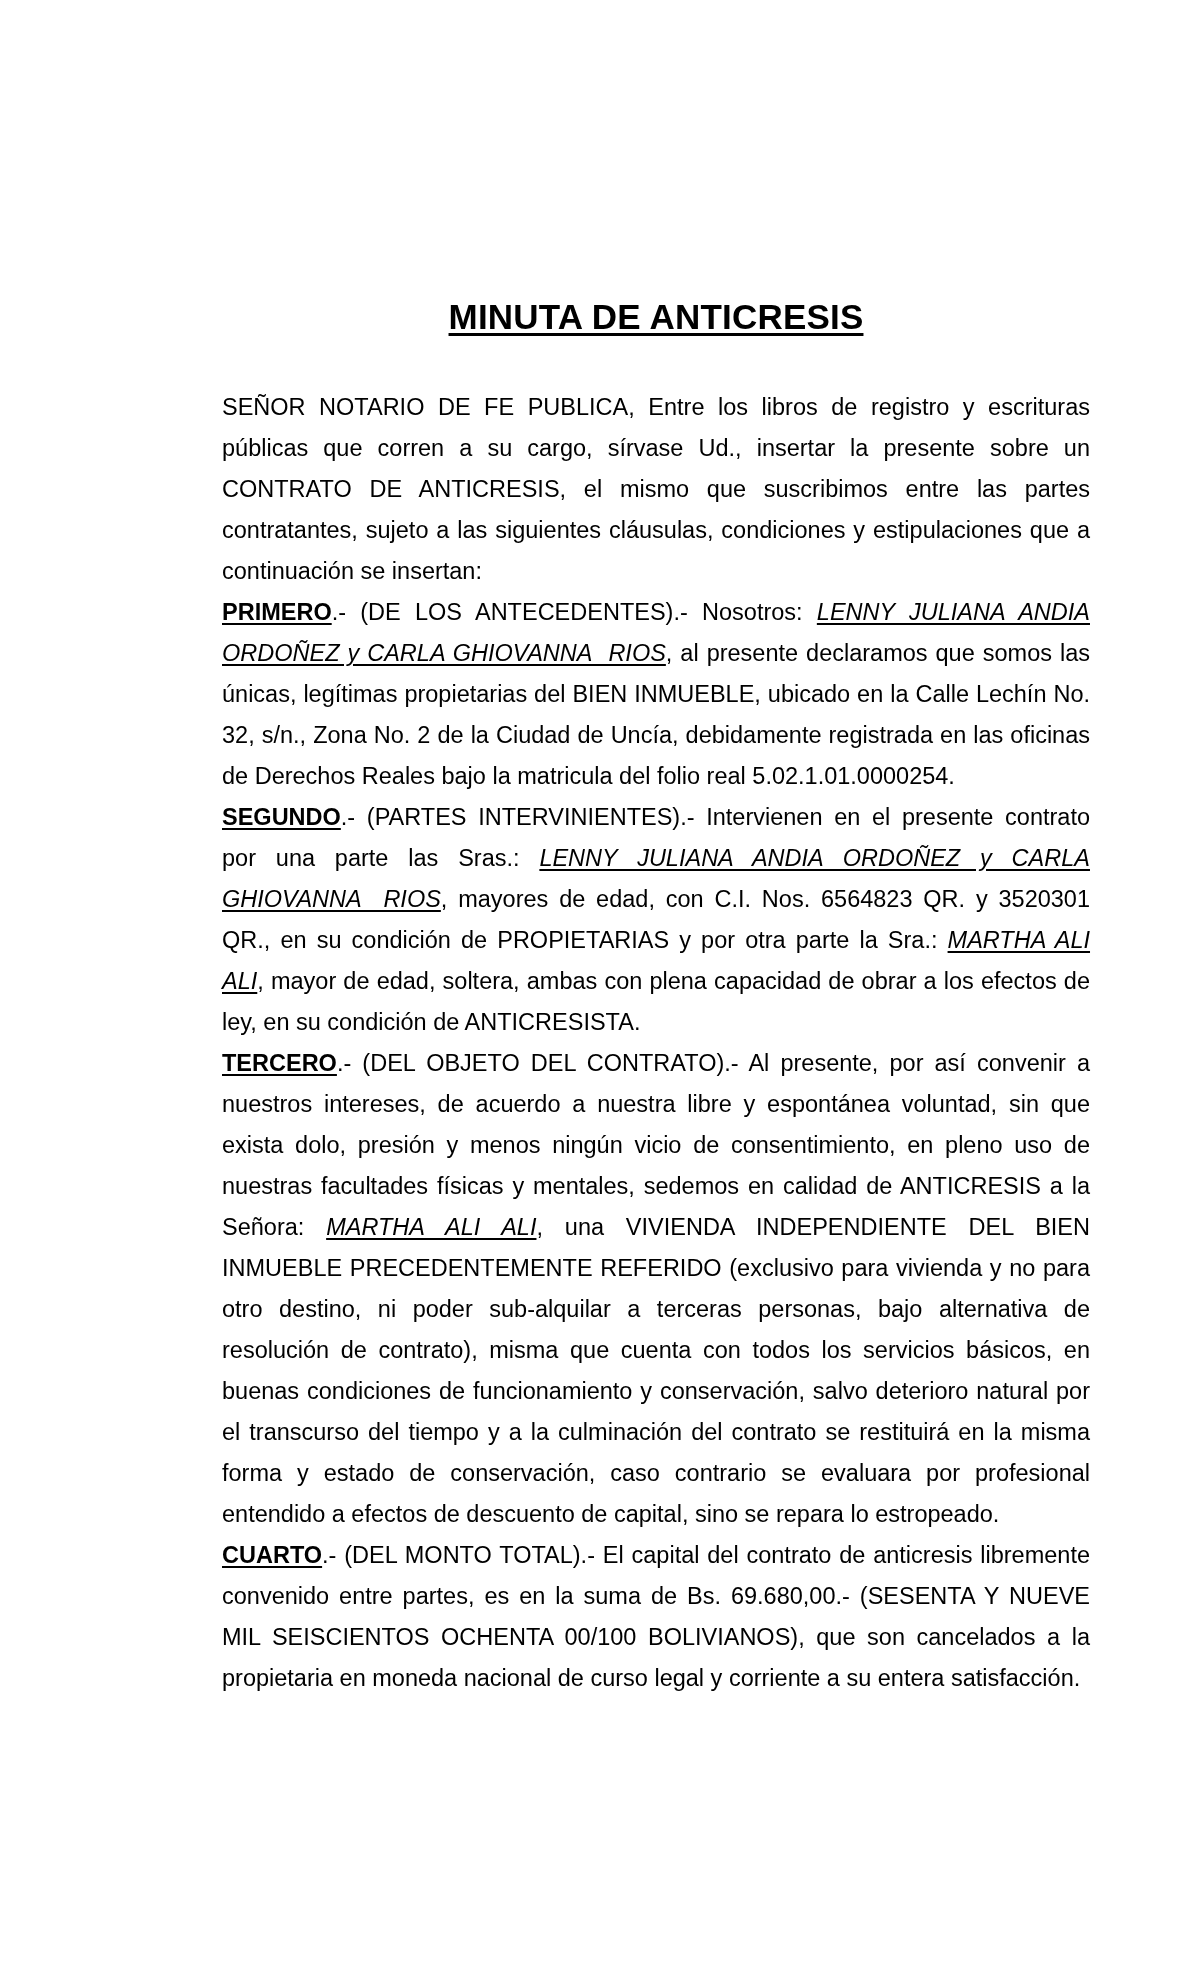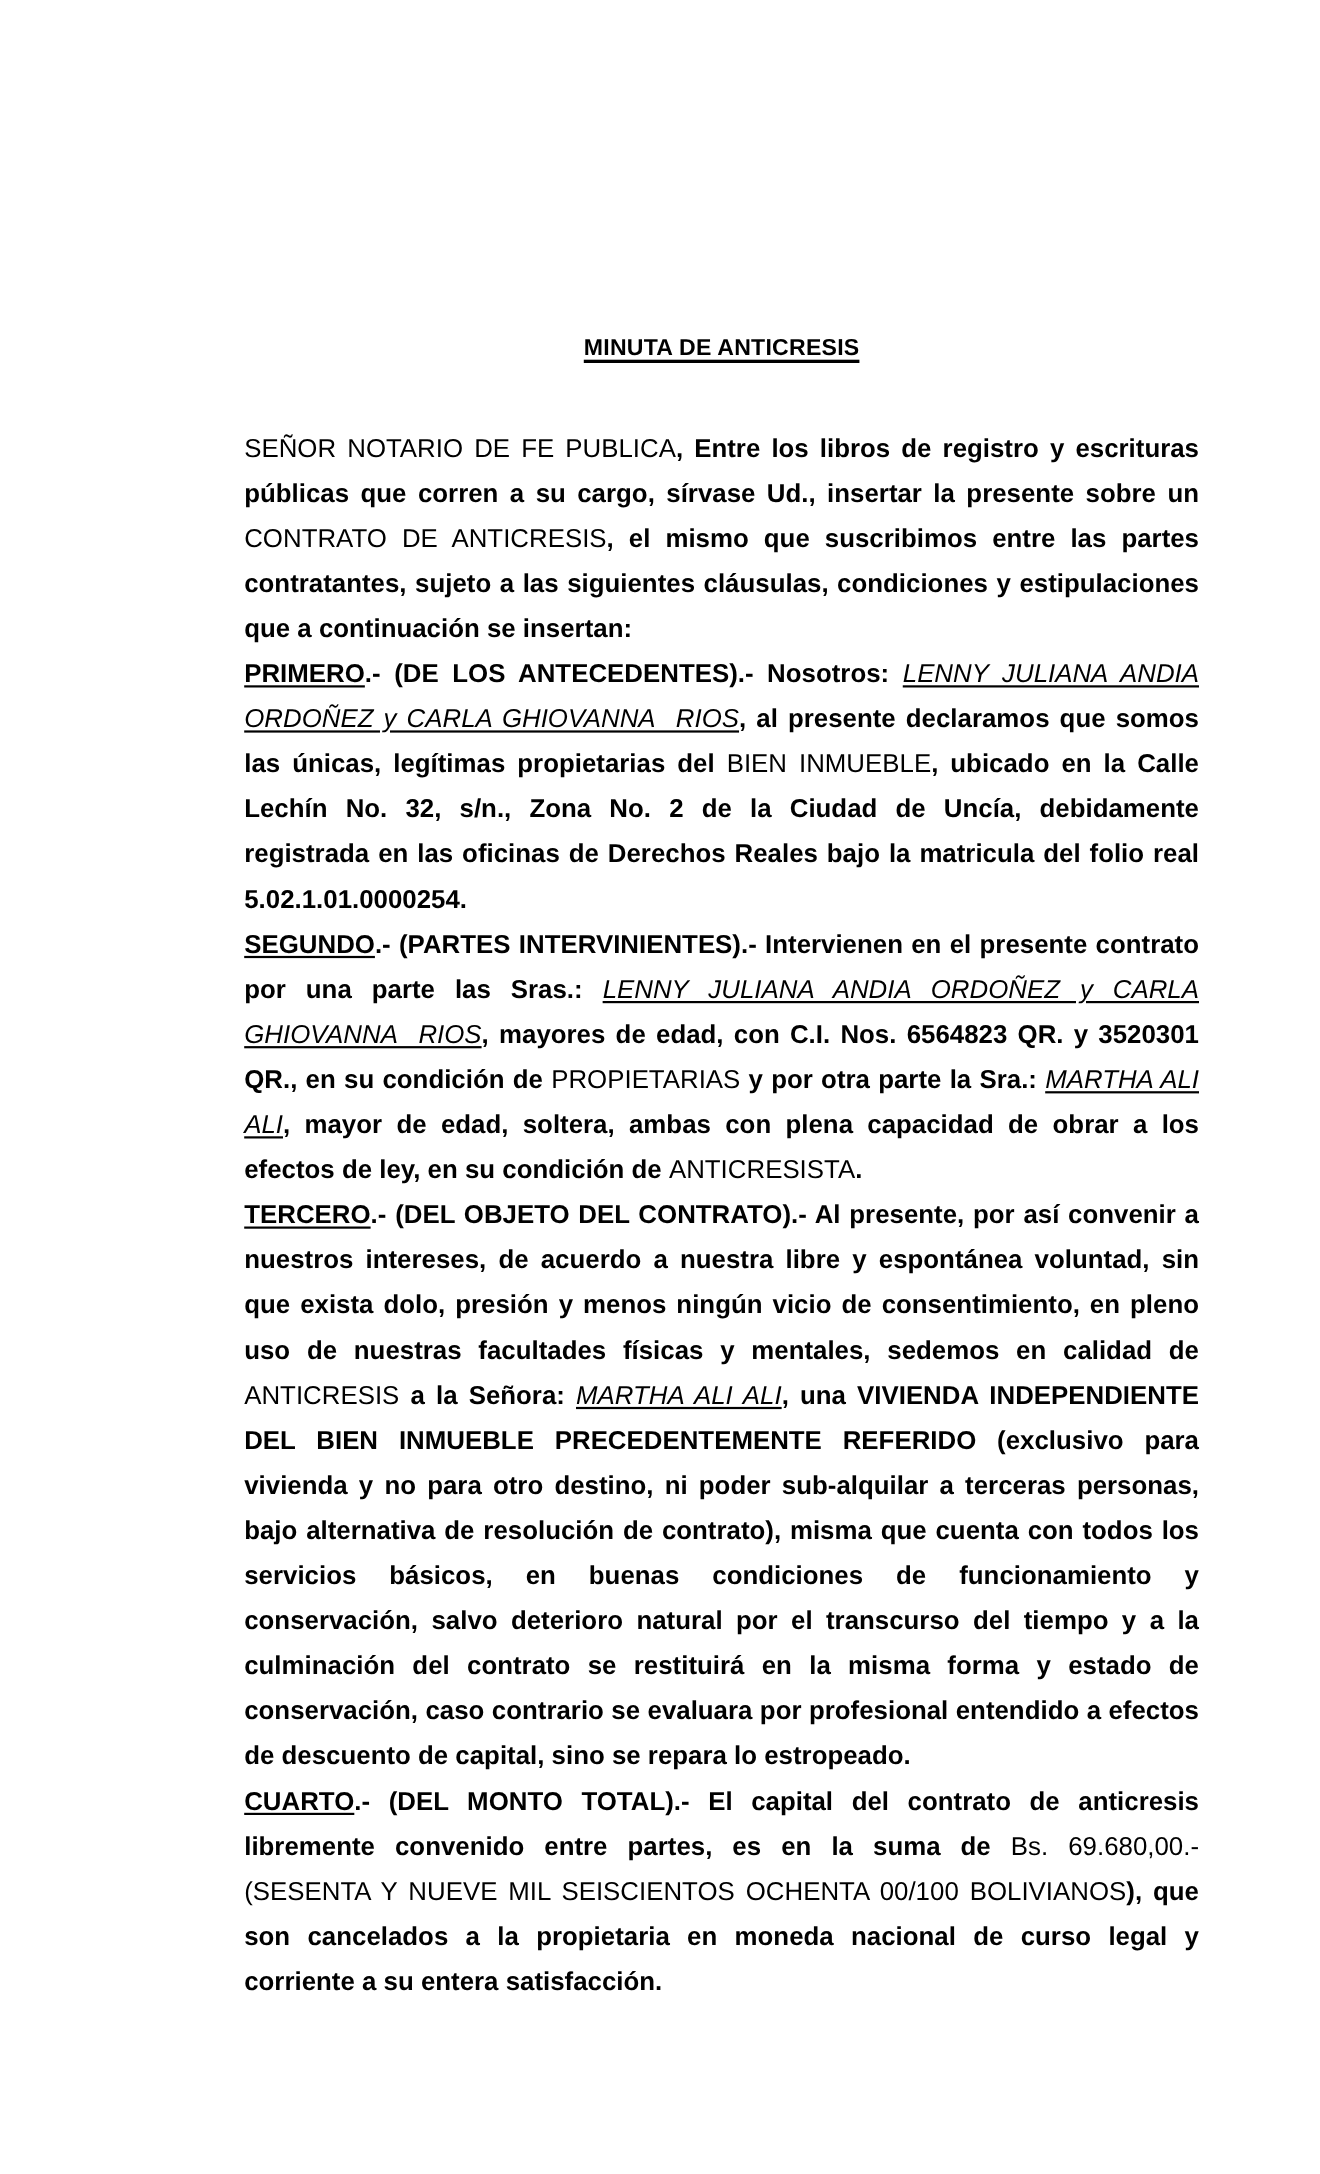--- a/index.html
+++ b/index.html
@@ -23,37 +23,37 @@
   }
   .content {
     position: absolute;
     left: 222px;
     top: 0;
     width: 868px;
     padding-top: 296px;
   }
   .doc-title {
     margin: 0 0 50px 0;
-    font-size: 21px;
+    font-size: 35px;
     line-height: 41px;
     font-weight: bold;
     text-align: center;
     text-decoration: underline;
     text-decoration-thickness: 2.5px;
     text-underline-offset: 4px;
     letter-spacing: 0.2px;
   }
   .doc-body p {
     margin: 0;
     font-size: 23.5px;
     line-height: 41px;
     text-align: justify;
     text-justify: inter-word;
   }
-  .run--regular { font-style: normal; font-weight: bold; margin-top: 48px; }
+  .run--regular { font-style: normal; font-weight: normal; margin-top: 48px; }
   .run--italic { }
   .run--italic-underline {
     font-style: italic;
     text-decoration: underline;
     text-underline-offset: 3px;
   }
   .run--bold-italic-underline {
     font-weight: bold;
     text-decoration: underline;
     text-decoration-thickness: 2px;

